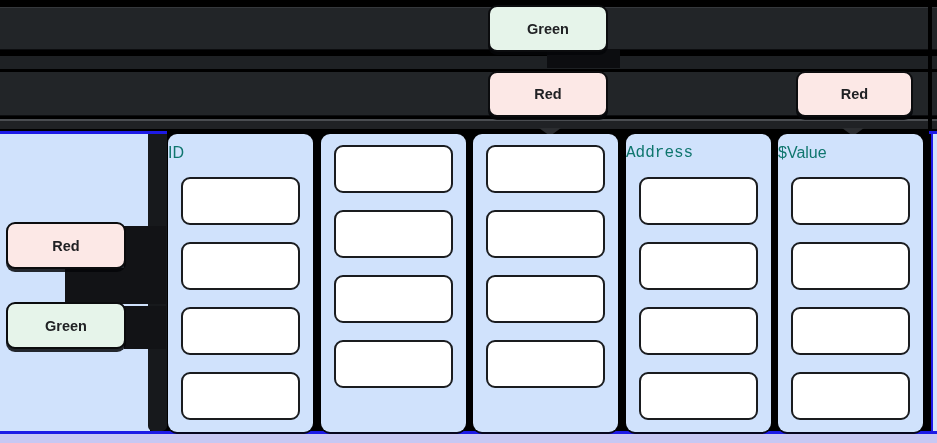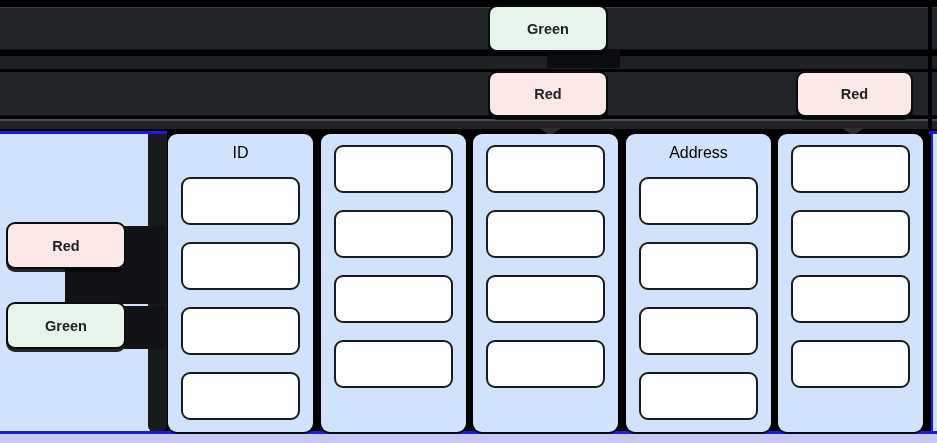--- a/index.html
+++ b/index.html
@@ -84,22 +84,22 @@
   }
 
   
   .column {
     position: absolute; top: 134px; width: 145px; height: 298px;
     background: var(--panel-blue, #d0e2fc);
     border-radius: 9px;
     box-shadow: 0 2px 0 rgba(5,6,8,0.9);
   }
   .column-header {
-    text-align: center; padding-top: 10px; height: 22px;
-    font-size: 16px; font-weight: 400; color: #000000;
+    text-align: left; padding-top: 10px; height: 22px;
+    font-size: 16px; font-weight: 400; color: #0f766e;
   }
   .cell {
     width: 119px; height: 48px; margin: 0 auto 17px auto;
     background: var(--cell-fill, #fff);
     border: 2px solid var(--cell-border, #1a1c1f);
     border-radius: 9px; box-sizing: border-box;
   }
   .cell.first { margin-top: 11px; }
 </style>
 </head>
@@ -145,28 +145,29 @@
         <div class="cell"></div>
         <div class="cell"></div>
         <div class="cell"></div>
       </div>
       <div class="column" style="left: 473px;">
         <div class="cell first"></div>
         <div class="cell"></div>
         <div class="cell"></div>
         <div class="cell"></div>
       </div>
-      <div class="column" style="left: 626px;">
+      <div class="column" style="left: 626px; font-family: Liberation Mono, monospace;">
         <div class="column-header">Address</div>
         <div class="cell first"></div>
         <div class="cell"></div>
         <div class="cell"></div>
         <div class="cell"></div>
       </div>
       <div class="column" style="left: 778px;">
+        <div class="column-header">$Value</div>
         <div class="cell first"></div>
         <div class="cell"></div>
         <div class="cell"></div>
         <div class="cell"></div>
       </div>
     </div>
   <div id="right-partial-panel"></div>
 
   <div id="lavender-strip"></div>
 </div>

